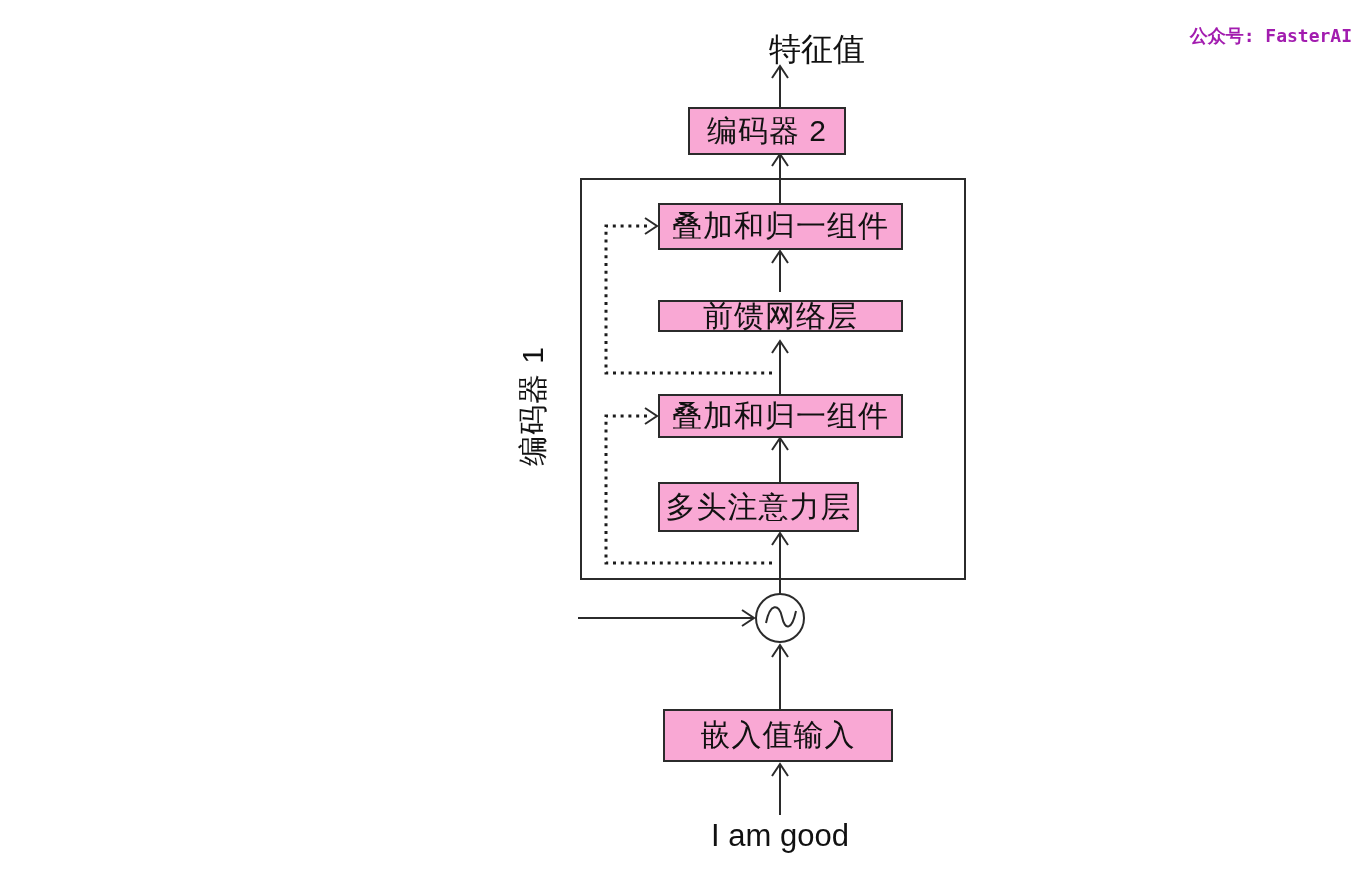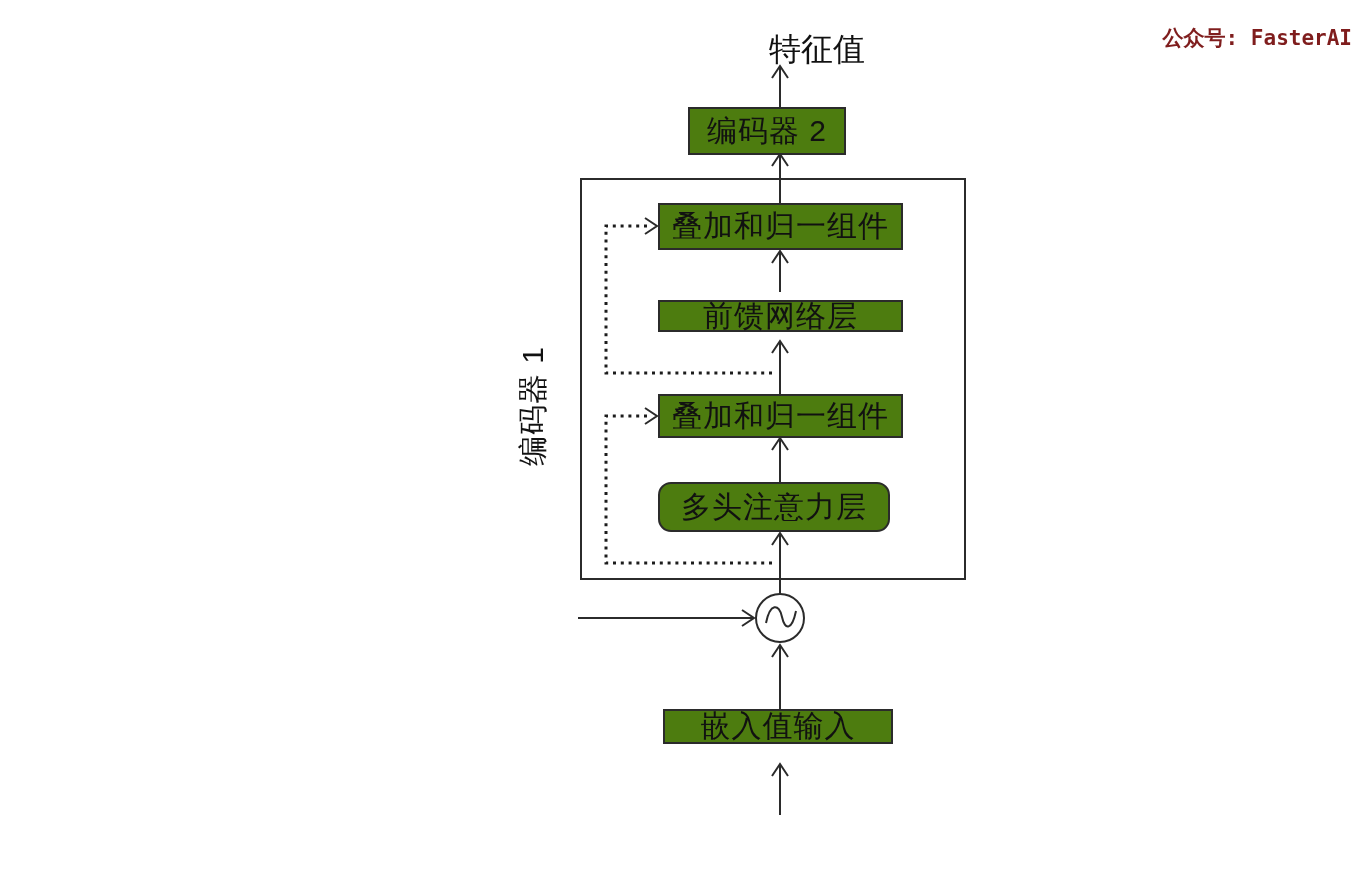--- a/index.html
+++ b/index.html
@@ -13,21 +13,21 @@
     height: 874px;
     background: #ffffff;
     overflow: hidden;
     font-family: "Liberation Sans", sans-serif;
     color: #111111;
   }
   .box {
     position: absolute;
     box-sizing: border-box;
     border: 2px solid #2b2b2b;
-    background: #4d7c0f;
+    background: #f9a8d4;
     display: flex;
     align-items: center;
     justify-content: center;
     font-size: 30px;
     letter-spacing: 1px;
     white-space: nowrap;
     z-index: 3;
   }
   .outer-box {
     position: absolute;
@@ -55,23 +55,23 @@
     letter-spacing: 1px;
     transform: rotate(-90deg);
     white-space: nowrap;
     z-index: 3;
   }
   #watermark {
     position: absolute;
     top: 24px;
     right: 18px;
     font-family: "DejaVu Sans Mono", monospace;
-    font-size: 21px;
+    font-size: 18px;
     font-weight: bold;
-    color: #7f1d1d;
+    color: #a21caf;
     white-space: nowrap;
     z-index: 4;
   }
   #connectors {
     position: absolute;
     left: 0;
     top: 0;
     z-index: 2;
   }
   .stroke {
@@ -155,23 +155,24 @@
   </div>
 
   <div class="box" style="left:658px; top:300px; width:245px; height:32px;">
     <span>前馈网络层</span>
   </div>
 
   <div class="box" style="left:658px; top:394px; width:245px; height:44px;">
     <span>叠加和归一组件</span>
   </div>
 
-  <div class="box" style="left:658px; top:482px; width:232px; height:50px;border-radius:13px;">
+  <div class="box" style="left:658px; top:482px; width:201px; height:50px;">
     <span>多头注意力层</span>
   </div>
 
 
-  <div class="box" style="left:663px; top:709px; width:230px; height:35px;">
+  <div class="box" style="left:663px; top:709px; width:230px; height:53px;">
     <span>嵌入值输入</span>
   </div>
 
+  <div class="plain-label" style="left:700px; top:818px; width:160px;">I am good</div>
 
 </div>
 
 </body></html>

